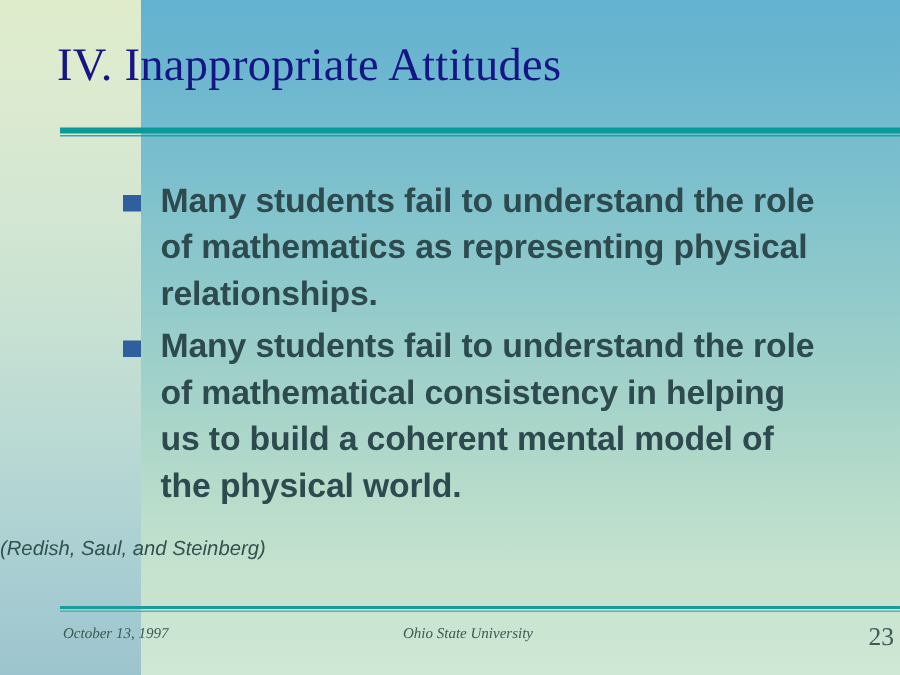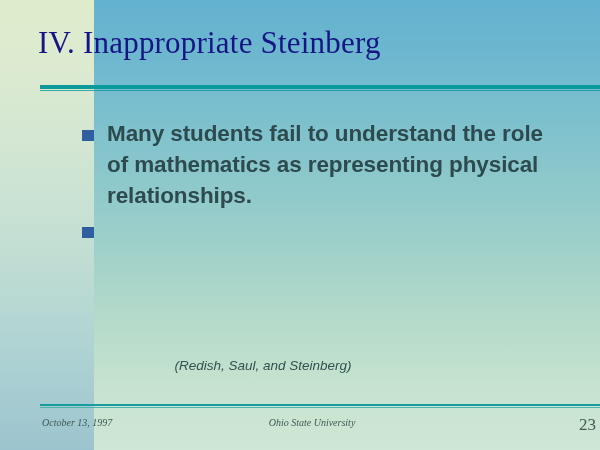--- a/index.html
+++ b/index.html
@@ -111,26 +111,25 @@
     color: #2d4a4f;
     letter-spacing: -0.1px;
   }
 
   
   #attribution {
     position: absolute;
     left: 0;
     top: 358px;
     width: 492px;
-    text-align: center;
+    text-align: left;
     font-family: "Liberation Sans", sans-serif;
     font-style: italic;
     font-size: 13.5px;
     color: #33514f;
-    padding-left: 17px;
   }
 
   
   #footer-rule {
     position: absolute;
     left: 40px;
     top: 404px;
     right: 0;
     height: 5px;
   }
@@ -164,36 +163,37 @@
   #footer .f-center { position: absolute; left: 0; top: 2px; width: 600px; text-align: center; margin-left: 12px; }
   #footer .f-right  { position: absolute; right: 28px; top: 0px; font-style: normal; font-size: 17px; }
 </style>
 </head>
 <body>
 
 <div id="slide">
 
   <div id="left-band"></div>
 
-  <div id="title">IV. Inappropriate Steinberg</div>
+  <div id="title">IV. Inappropriate Attitudes</div>
 
   <div id="title-rule">
     <div class="bar"></div>
     <div class="hair"></div>
   </div>
 
   <div id="body">
 
     <div class="bullet-row">
       <span class="bullet-marker"></span>
       <span class="bullet-text">Many students fail to understand the role of mathematics as representing physical relationships.</span>
     </div>
 
     <div class="bullet-row">
       <span class="bullet-marker"></span>
+      <span class="bullet-text">Many students fail to understand the role of mathematical consistency in helping us to build a coherent mental model of the physical world.</span>
     </div>
 
   </div>
 
   <div id="attribution">(Redish, Saul, and Steinberg)</div>
 
   <div id="footer-rule">
     <div class="hair1"></div>
     <div class="hair2"></div>
   </div>

